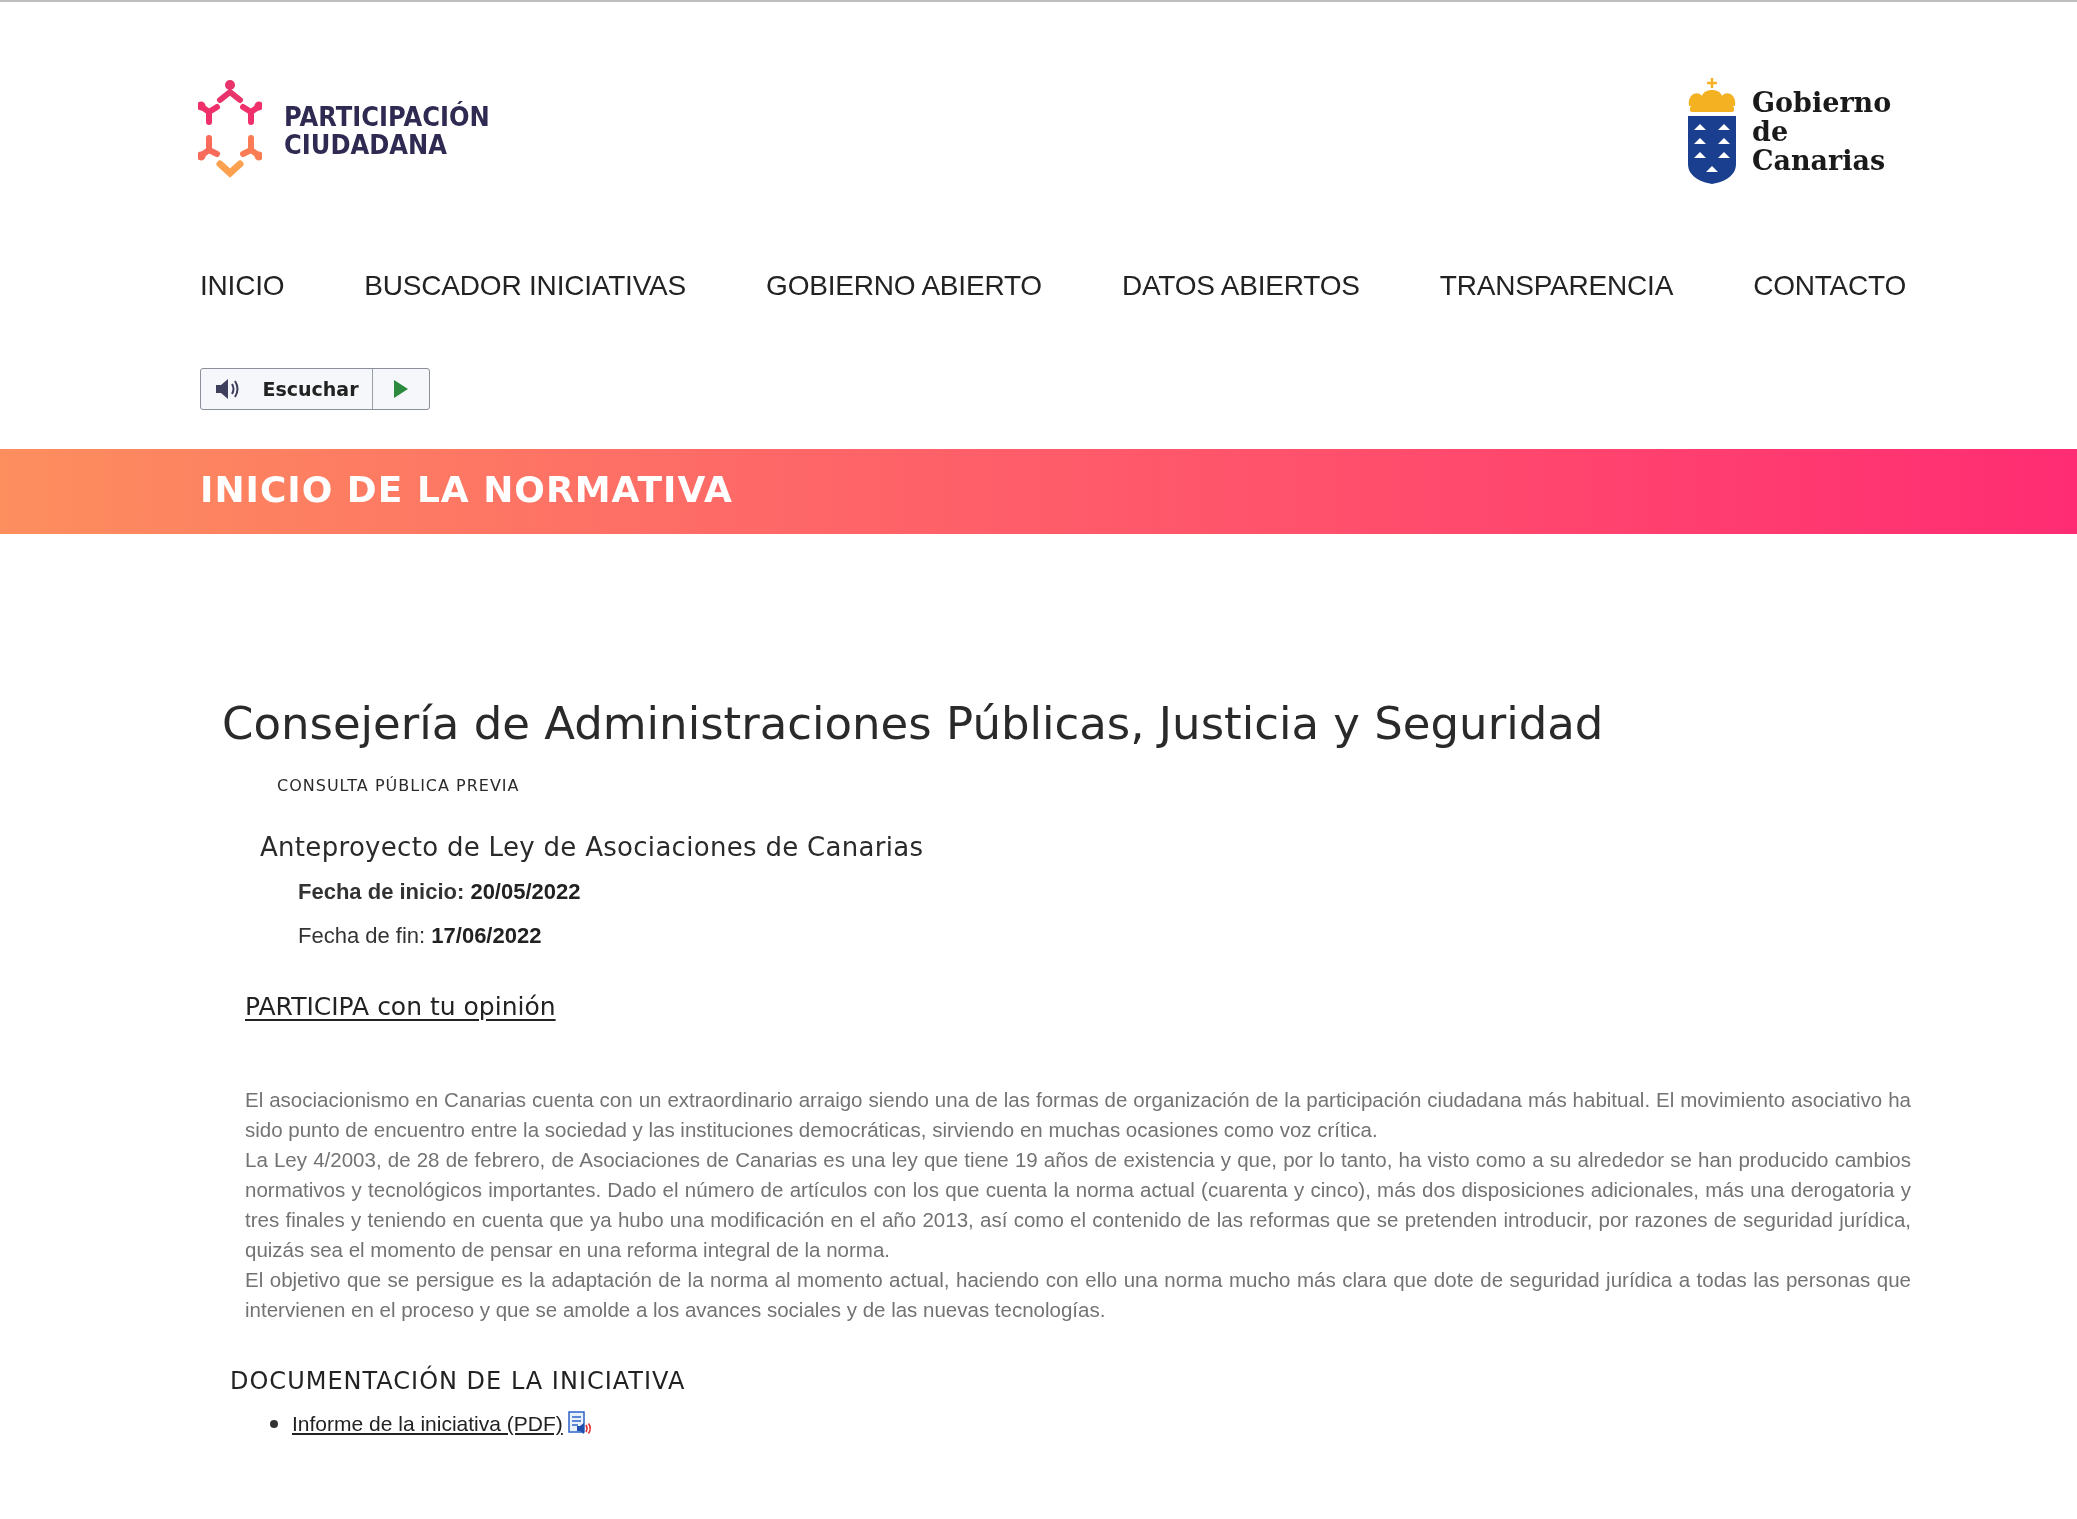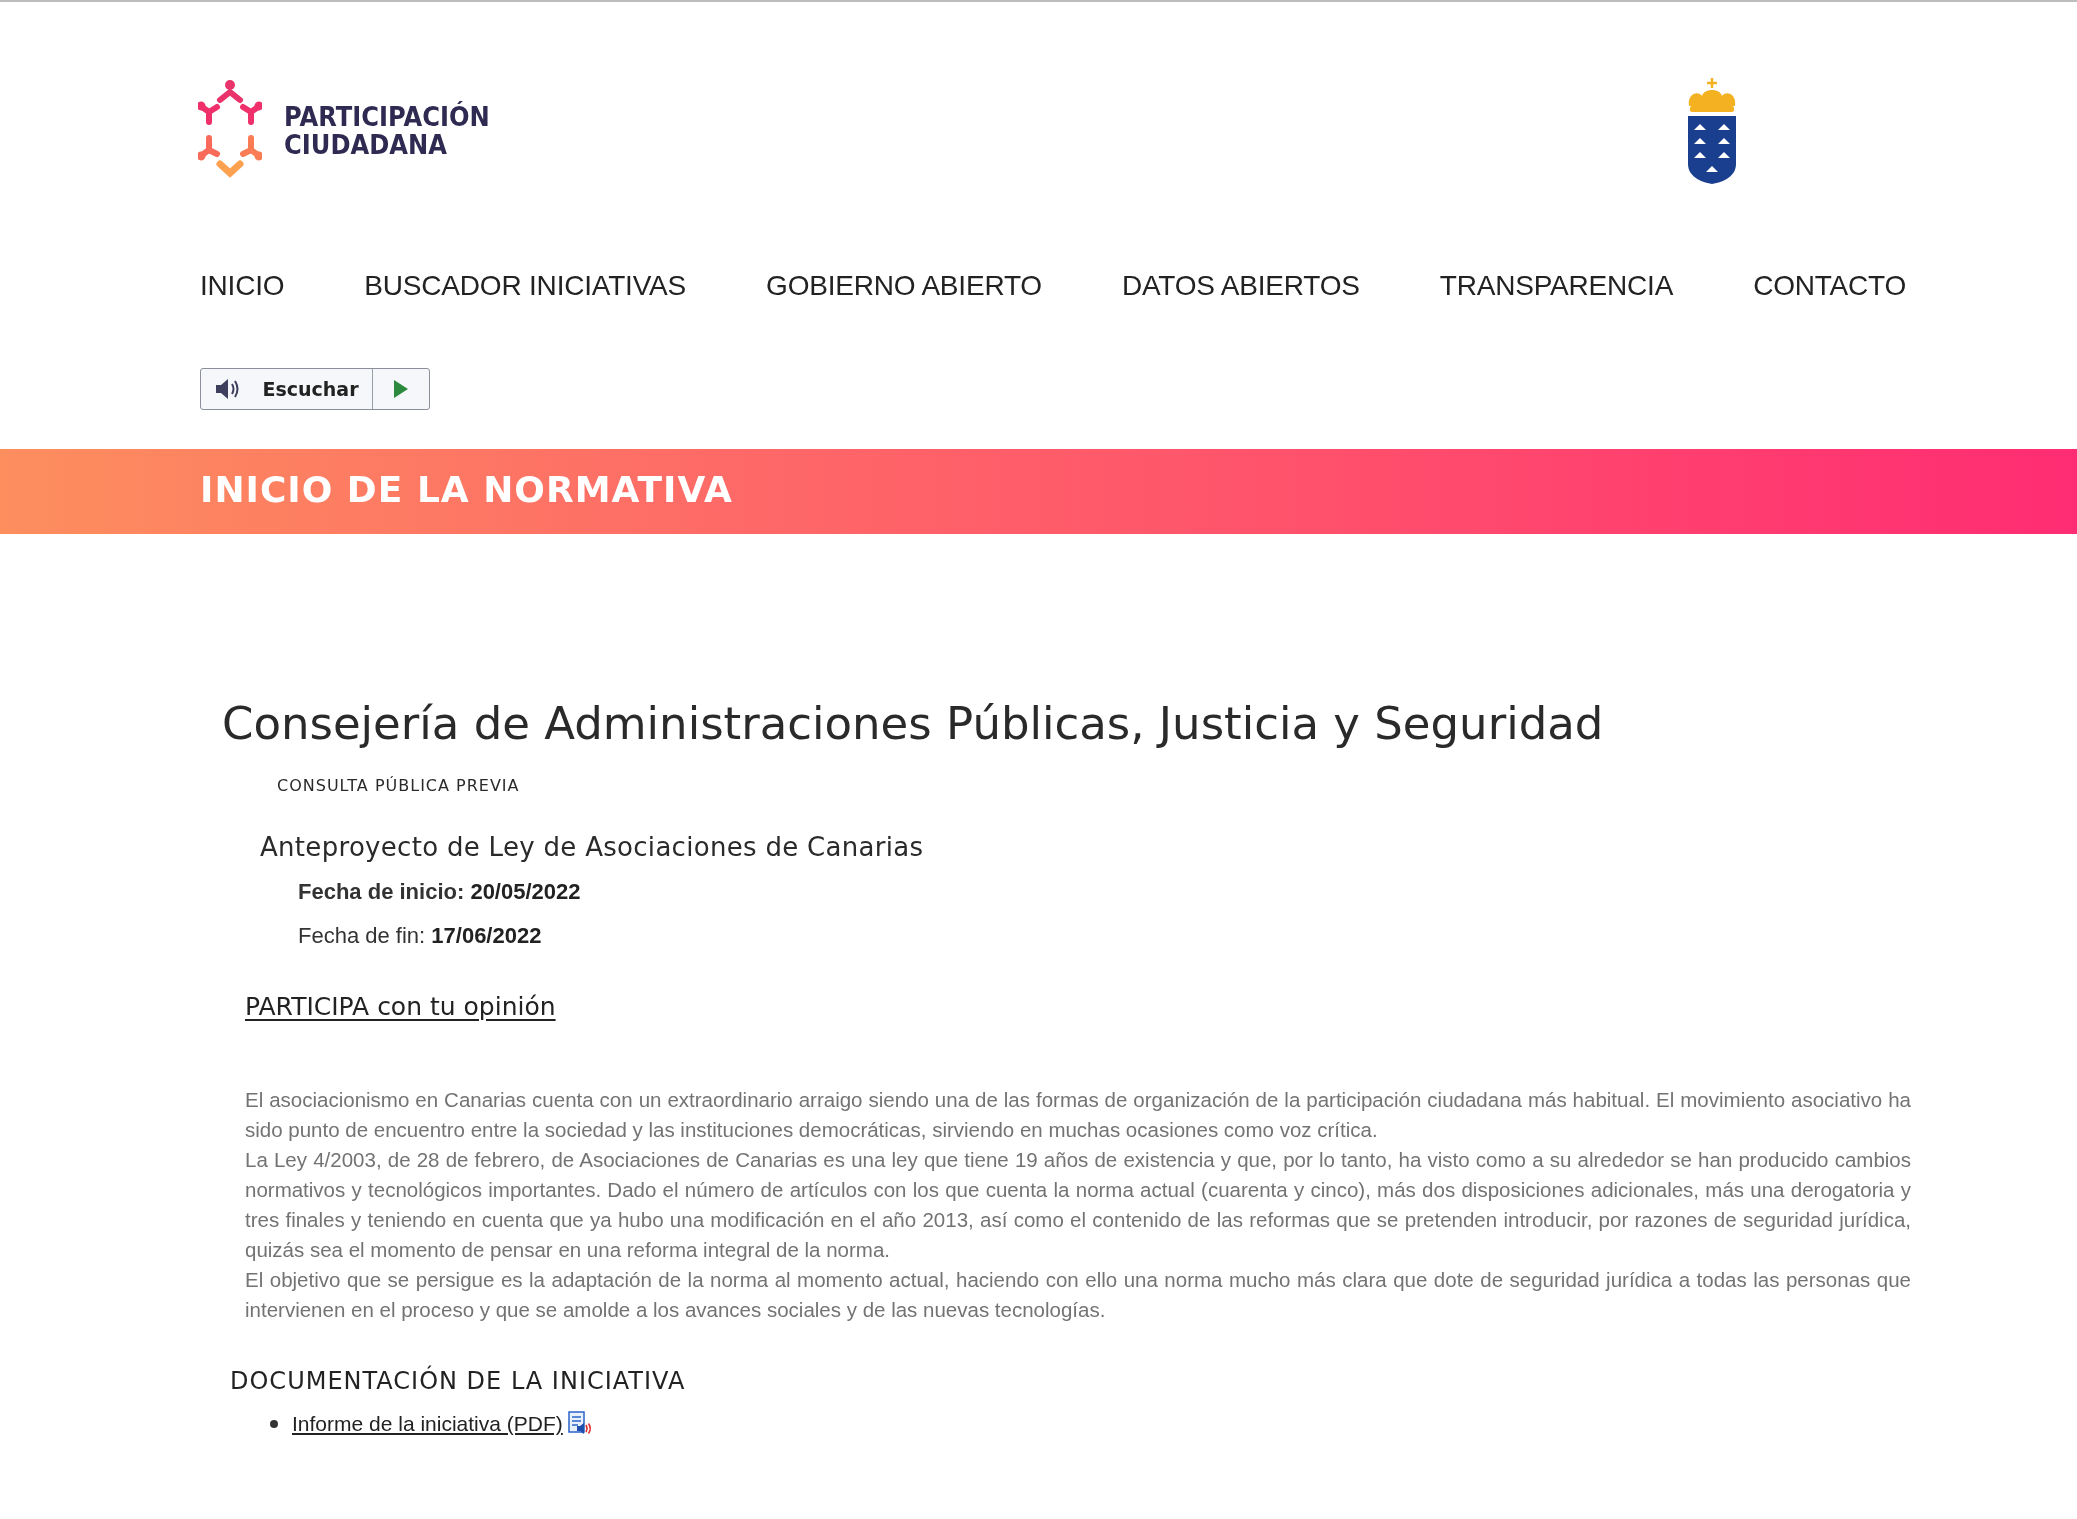--- a/index.html
+++ b/index.html
@@ -89,20 +89,24 @@
     <g fill="#ffffff">
       <path d="M10 54 L16 48 L22 54 Z"></path>
         <path d="M34 54 L40 48 L46 54 Z"></path>
       <path d="M10 68 L16 62 L22 68 Z"></path>
         <path d="M34 68 L40 62 L46 68 Z"></path>
       <path d="M10 82 L16 76 L22 82 Z"></path>
         <path d="M34 82 L40 76 L46 82 Z"></path>
       <path d="M22 96 L28 90 L34 96 Z"></path>
     </g>
   </svg>
+  <div class="txt">
+    <div>Gobierno</div>
+    <div>de Canarias</div>
+  </div>
 </div>
 
 <nav class="abs nav">
   <a href="#">INICIO</a>
   <a href="#">BUSCADOR INICIATIVAS</a>
   <a href="#">GOBIERNO ABIERTO</a>
   <a href="#">DATOS ABIERTOS</a>
   <a href="#">TRANSPARENCIA</a>
   <a href="#">CONTACTO</a>
 </nav>

